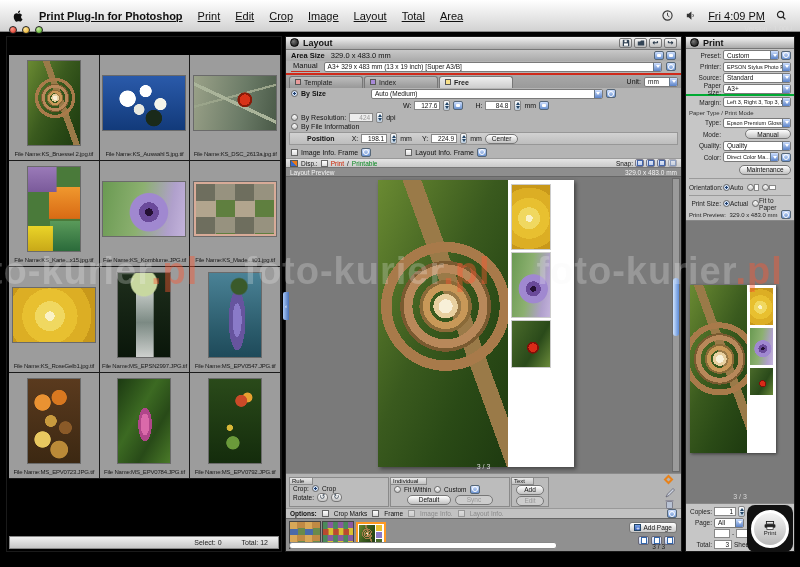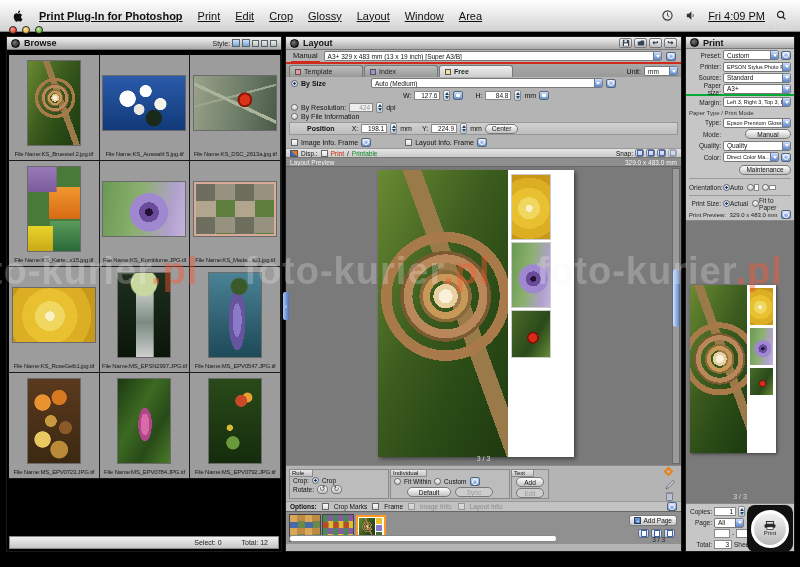--- a/index.html
+++ b/index.html
@@ -217,23 +217,23 @@
   <div class="menubar">
     <span class="mb-icon">
       <svg viewBox="0 0 17 17" width="12" height="12">
           <path fill="#111" d="M11.5.6c-.8.1-1.8.6-2.3 1.3-.5.6-.9 1.5-.7 2.3.9.1 1.8-.5 2.3-1.1.5-.7.9-1.5.7-2.5zM11.8 4.5c-1.3 0-2.3.7-2.9.7-.6 0-1.5-.7-2.5-.7C4.9 4.6 3.5 5.6 2.9 7.1c-1.1 2.7.1 6.6 1.5 8 .6.8 1.4 1.6 2.3 1.6.9 0 1.3-.6 2.4-.6s1.4.6 2.4.6c1 0 1.7-.9 2.3-1.7.7-1 1-1.9 1-2 0 0-2-.8-2-3 0-1.9 1.5-2.8 1.6-2.9-.9-1.3-2.2-1.6-2.6-1.6z"></path>
         </svg>
     </span>
     <span class="app">Print Plug-In for Photoshop</span>
     <span class="menu-item">Print</span>
     <span class="menu-item">Edit</span>
     <span class="menu-item">Crop</span>
-    <span class="menu-item">Glossy</span>
+    <span class="menu-item">Image</span>
     <span class="menu-item">Layout</span>
-    <span class="menu-item">Window</span>
+    <span class="menu-item">Total</span>
     <span class="menu-item">Area</span>
     <span class="mb-right">
       <span class="mb-icon">
         <svg viewBox="0 0 12 12" width="11" height="11">
             <circle cx="6" cy="6" r="5" fill="none" stroke="#333" stroke-width="1.2"></circle>
             <path d="M6 3v3l2 1.4" fill="none" stroke="#333" stroke-width="1"></path>
           </svg>
       </span>
       <span class="mb-icon">
         <svg viewBox="0 0 12 12" width="11" height="11">
@@ -252,32 +252,20 @@
   </div>
 
   <div class="traffic">
     <span class="light red"></span>
     <span class="light yellow"></span>
     <span class="light green"></span>
   </div>
   <div class="version">Version : 1.00U</div>
 
   <div class="panel browse">
-    <div class="titlebar">
-      <span class="tb-icon"></span>
-      <span>Browse</span>
-      <span class="style-group">
-        <span>Style:</span>
-        <span class="sq"></span>
-        <span class="sq"></span>
-        <span class="sq dim"></span>
-        <span class="sq dim"></span>
-        <span class="sq dim"></span>
-      </span>
-    </div>
     <div class="browse-grid">
       <div class="cell">
           <div class="ph p art-fern"></div>
           <div class="cap">File Name:KS_Bruessel 2.jpg.tif</div>
         </div>
       <div class="cell">
           <div class="ph l art-blossom"></div>
           <div class="cap">File Name:KS_Auswahl 5.jpg.tif</div>
         </div>
       <div class="cell">
@@ -344,20 +332,28 @@
         <span class="tinybtn">
             <svg viewBox="0 0 10 10" width="8" height="8">
               <path fill="#345" d="M1 3h3l1-1h4v6H1z"></path>
             </svg>
           </span>
         <span class="tinybtn">↩</span>
         <span class="tinybtn">↪</span>
       </span>
     </div>
 
+    <div class="row-area">
+      <span class="lbl">Area Size</span>
+      <span>329.0 x 483.0 mm</span>
+      <span style="margin-left:auto;display:flex;gap:2px;">
+        <span class="bb plain"></span>
+        <span class="bb plain"></span>
+      </span>
+    </div>
 
     <div class="row-manual">
       <span class="manual-lbl">Manual</span>
       <span class="dd" style="flex:1;">
         <span>A3+   329 x 483 mm  (13 x 19 inch)  [Super A3/B]</span>
         <span class="ddcap"></span>
       </span>
       <span class="bb"></span>
     </div>
 

